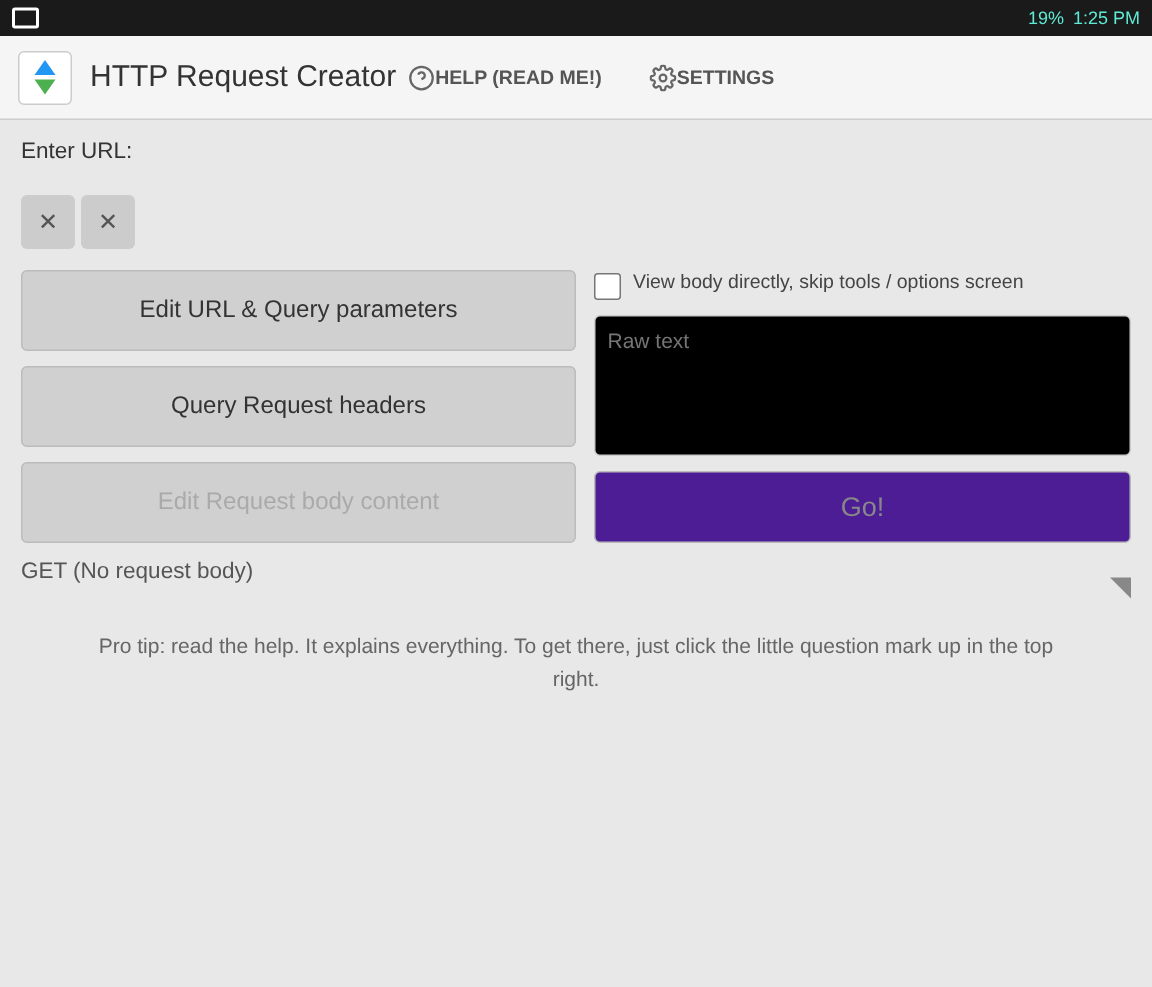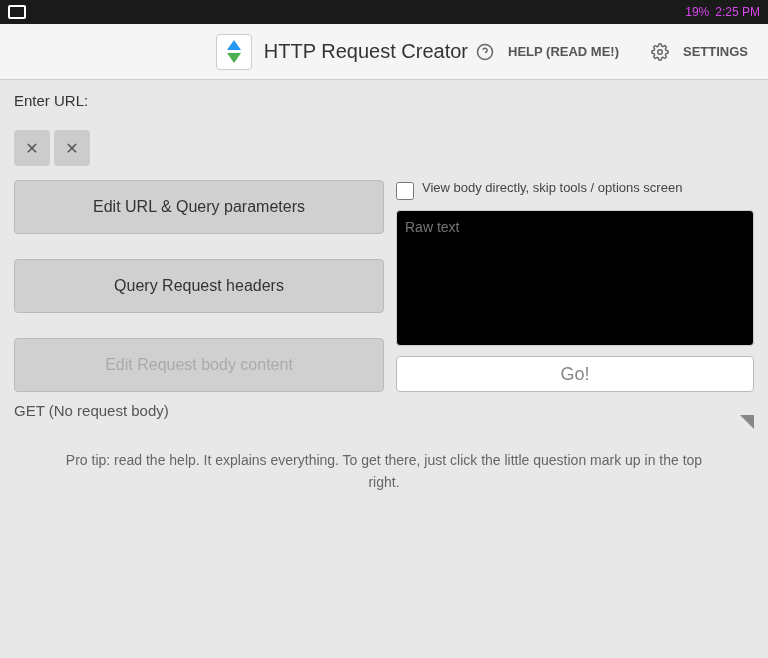--- a/index.html
+++ b/index.html
@@ -22,40 +22,40 @@
       padding: 0 8px;
     }
     .status-bar-left {
       display: flex;
       align-items: center;
     }
     .status-bar-right {
       display: flex;
       align-items: flex-end;
       gap: 6px;
-      color: #d946ef;
+      color: #5eead4;
       font-size: 12px;
     }
     .screen-icon {
       width: 18px;
       height: 14px;
       border: 2px solid white;
       border-radius: 2px;
       position: relative;
     }
 
     
     .app-toolbar {
       width: 768px;
       height: 56px;
       background: #f5f5f5;
       border-bottom: 1px solid #ccc;
       display: flex;
       align-items: center;
-      justify-content: flex-end;
+      justify-content: flex-start;
       padding: 0 12px;
     }
     .app-title-area {
       display: flex;
       align-items: center;
       gap: 12px;
     }
     .app-icon {
       width: 36px;
       height: 36px;
@@ -72,21 +72,21 @@
       color: #333;
     }
     .toolbar-actions {
       display: flex;
       align-items: center;
       gap: 16px;
     }
     .toolbar-btn {
       display: flex;
       align-items: center;
-      gap: 14px;
+      gap: 0;
       background: none;
       border: none;
       cursor: pointer;
       font-size: 13px;
       font-weight: bold;
       color: #555;
       padding: 4px 8px;
     }
 
     
@@ -135,21 +135,21 @@
     }
 
     
     .two-col {
       display: flex;
       gap: 12px;
     }
     .left-col {
       display: flex;
       flex-direction: column;
-      gap: 25px;
+      gap: 10px;
       flex: 0 0 370px;
     }
     .right-col {
       flex: 1;
       display: flex;
       flex-direction: column;
       gap: 10px;
     }
 
     .action-btn {
@@ -196,22 +196,22 @@
       padding: 8px;
       font-size: 14px;
       color: #999;
       resize: none;
       min-height: 60px;
       font-family: sans-serif;
     }
 
     .go-btn {
       width: 100%;
-      height: 36px;
-      background: #ffffff;
+      height: 48px;
+      background: #4c1d95;
       border: 1px solid #bbb;
       border-radius: 4px;
       font-size: 18px;
       color: #888;
       cursor: pointer;
       font-weight: 400;
     }
 
     
     .method-row {
@@ -268,21 +268,21 @@
   </style>
 </head>
 <body>
 
 <div class="status-bar">
   <div class="status-bar-left">
     <div class="screen-icon"></div>
   </div>
   <div class="status-bar-right">
     <span>19%</span>
-    <span>2:25 PM</span>
+    <span>1:25 PM</span>
   </div>
 </div>
 
 <div class="app-toolbar">
   <div class="app-title-area">
     <div class="app-icon">
       <div class="http-arrow-icon">
         <div class="arrow-up"></div>
         <div class="arrow-down"></div>
       </div>

